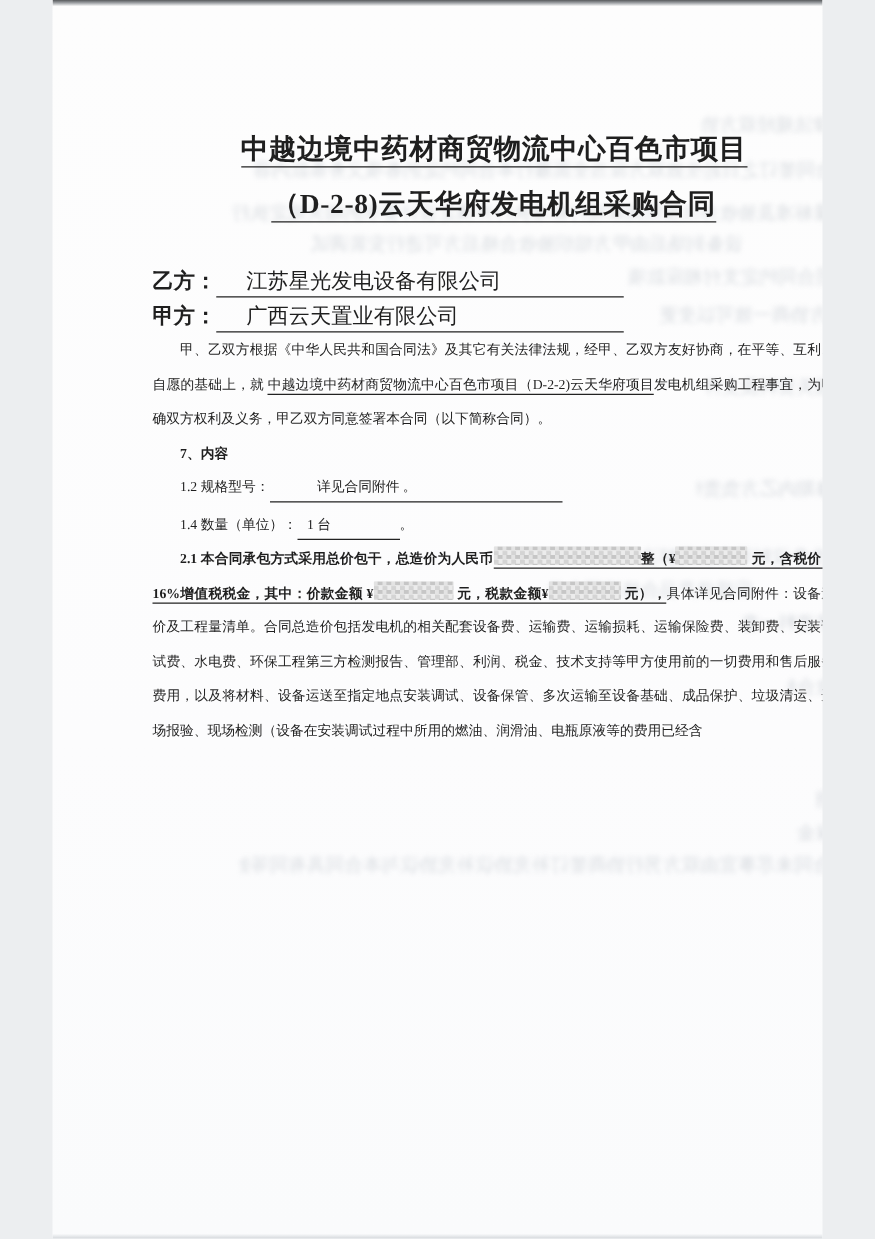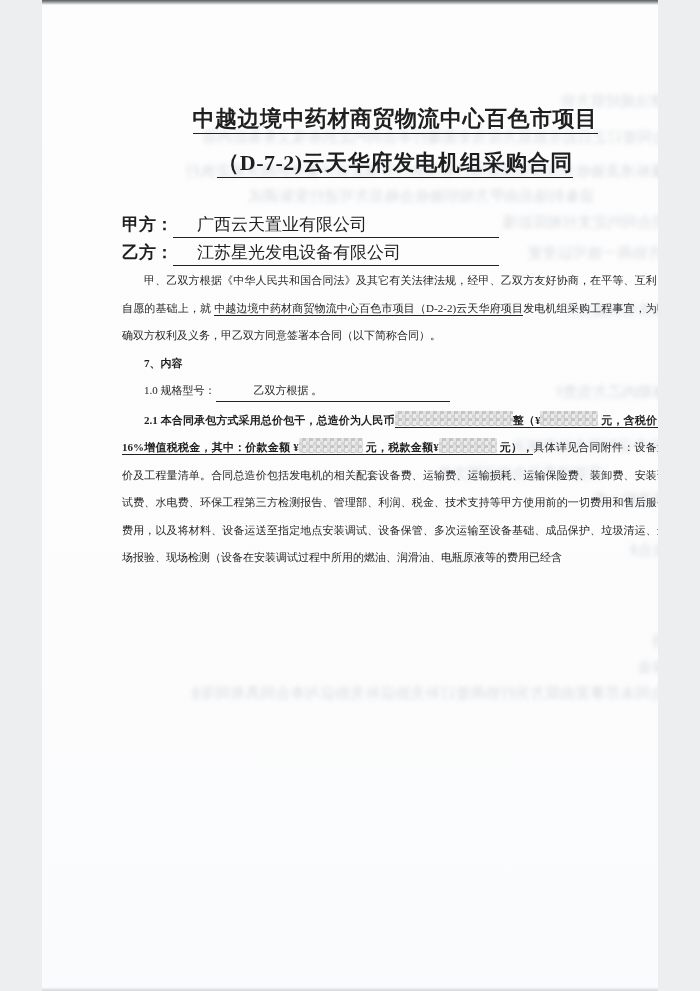--- a/index.html
+++ b/index.html
@@ -85,40 +85,41 @@
   <div class="ghost" style="top:490px;left:552px;width:88px">技术资料一套</div>
   <div class="ghost" style="top:541px;left:588px;width:52px">验收合格</div>
   <div class="ghost" style="top:632px;left:582px;width:58px">费用</div>
   <div class="ghost" style="top:658px;left:595px;width:45px">质保金</div>
   <div class="ghost" style="top:684px;left:150px;width:488px">本合同未尽事宜由双方另行协商签订补充协议补充协议与本合同具有同等效力</div>
 
   <div class="doc">
 
     <div class="title">
       <div><span class="tl">中越边境中药材商贸物流中心百色市项目</span></div>
-      <div><span class="tl">（D-7-2)云天华府发电机组采购合同</span></div>
+      <div><span class="tl">（D-2-8)云天华府发电机组采购合同</span></div>
     </div>
 
     <div class="parties">
       <div>
-        <span class="party-label">甲方：</span><span class="u-party">广西云天置业有限公司</span>
+        <span class="party-label">乙方：</span><span class="u-party">江苏星光发电设备有限公司</span>
       </div>
       <div>
-        <span class="party-label">乙方：</span><span class="u-party">江苏星光发电设备有限公司</span>
+        <span class="party-label">甲方：</span><span class="u-party">广西云天置业有限公司</span>
       </div>
     </div>
 
     <p class="body indent"><span>甲、乙双方根据《中华人民共和国合同法》及其它有关法律法规，经甲、乙双方友好协商，在平等、互利、自愿的基础上，就 </span><span class="u-run">中越边境中药材商贸物流中心百色市项目（D-2-2)云天华府项目</span><span>发电机组采购工程事宜，为明确双方权利及义务，甲乙双方同意签署本合同（以下简称合同）。</span></p>
 
     <p class="body indent hd">7、内容</p>
 
 
-    <p class="body indent" style="margin-bottom:2px"><span>1.0 规格型号：</span><span class="u-fill-12">乙双方根据 。</span></p>
+    <p class="body indent" style="margin-bottom:2px"><span>1.2 规格型号：</span><span class="u-fill-12">详见合同附件 。</span></p>
 
 
+    <p class="body indent"><span>1.4 数量（单位）：</span><span class="u-fill-14">1 台</span><span>。</span></p>
 
 
 
 
     <p class="body indent"><span class="b">2.1 本合同承包方式采用总价包干，总造价为人民币</span><span class="u-run b"><span class="mosaic m-a"></span><span>整</span></span><span class="u-run b"><span>（¥</span><span class="mosaic m-b"></span><span> 元，含税价，16%增值税税金，其中：价款金额 ¥</span><span class="mosaic m-c"></span><span> 元，税款金额¥</span><span class="mosaic m-d"></span><span> 元），</span></span><span>具体详见合同附件：设备造价及工程量清单。合同总造价包括发电机的相关配套设备费、运输费、运输损耗、运输保险费、装卸费、安装调试费、水电费、环保工程第三方检测报告、管理部、利润、税金、技术支持等甲方使用前的一切费用和售后服务费用，以及将材料、设备运送至指定地点安装调试、设备保管、多次运输至设备基础、成品保护、垃圾清运、进场报验、现场检测（设备在安装调试过程中所用的燃油、润滑油、电瓶原液等的费用已经含</span></p>
 
   </div>
 
   <div class="stamp stamp-upper">
     <div class="dotted"></div>

